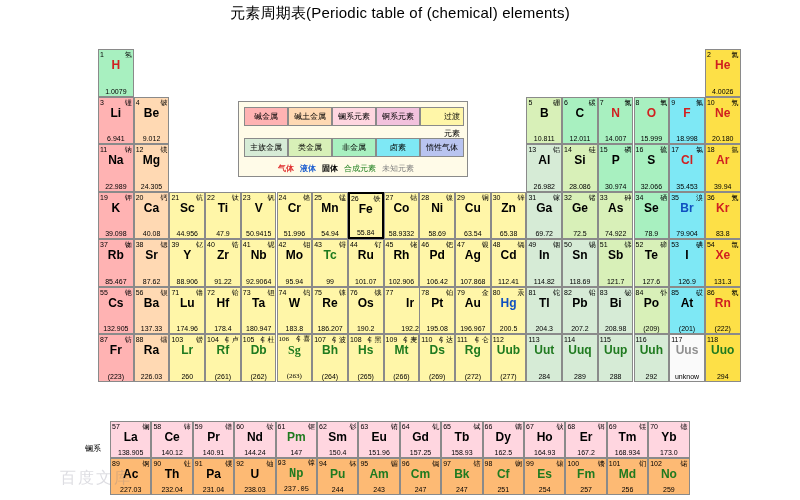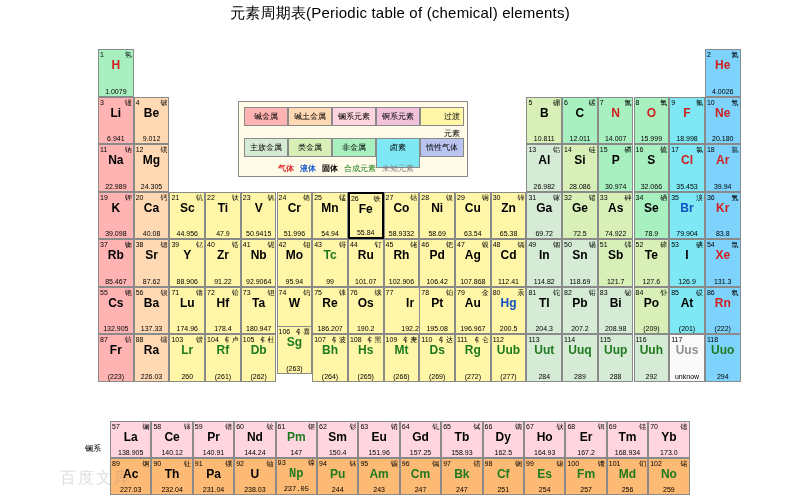--- a/index.html
+++ b/index.html
@@ -55,21 +55,21 @@
   
   .c-alkali   { background: #ffb3b3; padding-left: 16px; }
   .c-alkaline { background: #ffd9b3; }
   .c-lanth    { background: #ffd6e0; }
   .c-act      { background: #fdba74; }
   .c-trans    { background: #fff6a8; }
   .c-post     { background: #d6ebd6; }
   .c-metalloid{ background: #d8f0b8; }
   .c-nonmetal { background: #a8f0c0; }
   .c-halogen  { background: #7ee8f5; }
-  .c-noble    { background: #7dd3fc; }
+  .c-noble    { background: #fde047; }
   .c-unknown  { background: #fafafa; }
 
   
   #legend {
     position: absolute;
     border: 1px solid #8a8a8a;
     background: #fffbe8;
   }
   .legend-chip {
     position: absolute;
@@ -128,21 +128,21 @@
   <div id="legend" style="left:238px; top:76px; width:230px; height:76px;"></div>
   <div id="legend-chips">
       <div class="legend-chip" style="left: 244px; top: 82px; width: 44px; height: 19px; background: rgb(255, 179, 179);">碱金属</div>
       <div class="legend-chip" style="left: 288px; top: 82px; width: 44px; height: 19px; background: rgb(255, 217, 179);">碱土金属</div>
       <div class="legend-chip" style="left: 332px; top: 82px; width: 44px; height: 19px; background: rgb(255, 214, 224);">镧系元素</div>
       <div class="legend-chip" style="left: 376px; top: 82px; width: 44px; height: 19px; background: rgb(242, 194, 221);">锕系元素</div>
       <div class="legend-chip" style="left: 420px; top: 82px; width: 44px; height: 19px; background: rgb(255, 246, 168); padding-left: 20px;">过渡元素</div>
       <div class="legend-chip" style="left: 244px; top: 113px; width: 44px; height: 19px; background: rgb(214, 235, 214);">主族金属</div>
       <div class="legend-chip" style="left: 288px; top: 113px; width: 44px; height: 19px; background: rgb(216, 240, 184);">类金属</div>
       <div class="legend-chip" style="left: 332px; top: 113px; width: 44px; height: 19px; background: rgb(168, 240, 192);">非金属</div>
-      <div class="legend-chip" style="left: 376px; top: 113px; width: 44px; height: 30px; background: rgb(126, 232, 245);">卤素</div>
+      <div class="legend-chip" style="left: 376px; top: 113px; width: 44px; height: 19px; background: rgb(126, 232, 245);">卤素</div>
       <div class="legend-chip" style="left: 420px; top: 113px; width: 44px; height: 19px; background: rgb(185, 196, 240);">惰性气体</div>
     </div>
   <div id="legend-states">
       <div class="legend-note" style="left: 278px; top: 138px;"><span class="g" style="margin-right: 6px; font-weight: bold;">气体</span><span class="l" style="margin-right: 6px; font-weight: bold;">液体</span><span class="s" style="margin-right: 6px; font-weight: bold;">固体</span><span class="syn" style="margin-right: 6px; font-weight: normal;">合成元素</span><span class="unk" style="margin-right: 6px; font-weight: normal;">未知元素</span></div>
     </div>
 
   <div id="grid">
       <div class="cell c-nonmetal" style="left: 98px; top: 24px; width: 35.7px; height: 47.5px;">
         <span class="num">1</span>
         <span class="cn">氢</span>
@@ -598,21 +598,21 @@
         <span class="cn">钅卢</span>
         <span class="sym st-syn">Rf</span>
         <span class="mass">(261)</span>
       </div>
       <div class="cell c-trans" style="left: 240.8px; top: 309px; width: 35.7px; height: 47.5px;">
         <span class="num">105</span>
         <span class="cn">钅杜</span>
         <span class="sym st-syn">Db</span>
         <span class="mass">(262)</span>
       </div>
-      <div class="cell c-trans" style="left: 276.5px; top: 301px; width: 35.7px; height: 47.5px;">
+      <div class="cell c-trans" style="left: 276.5px; top: 309px; width: 35.7px; height: 47.5px; font-family: Liberation Serif, serif;">
         <span class="num">106</span>
         <span class="cn">钅喜</span>
         <span class="sym st-syn">Sg</span>
         <span class="mass">(263)</span>
       </div>
       <div class="cell c-trans" style="left: 312.2px; top: 309px; width: 35.7px; height: 47.5px;">
         <span class="num">107</span>
         <span class="cn">钅波</span>
         <span class="sym st-syn">Bh</span>
         <span class="mass">(264)</span>

